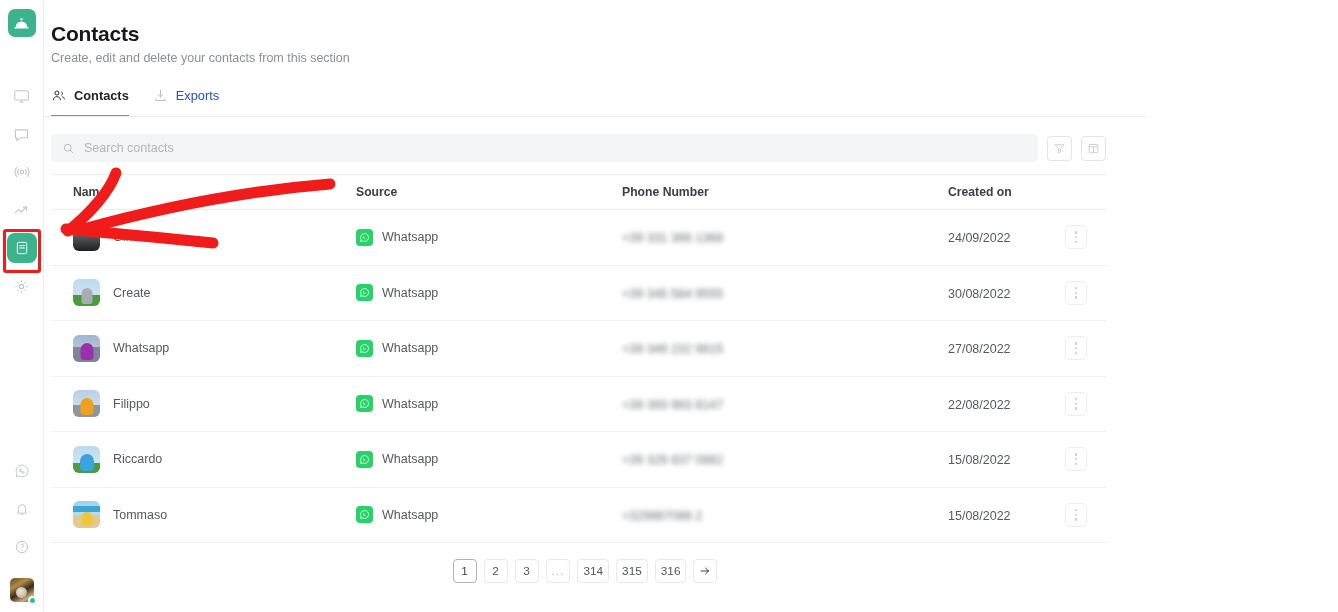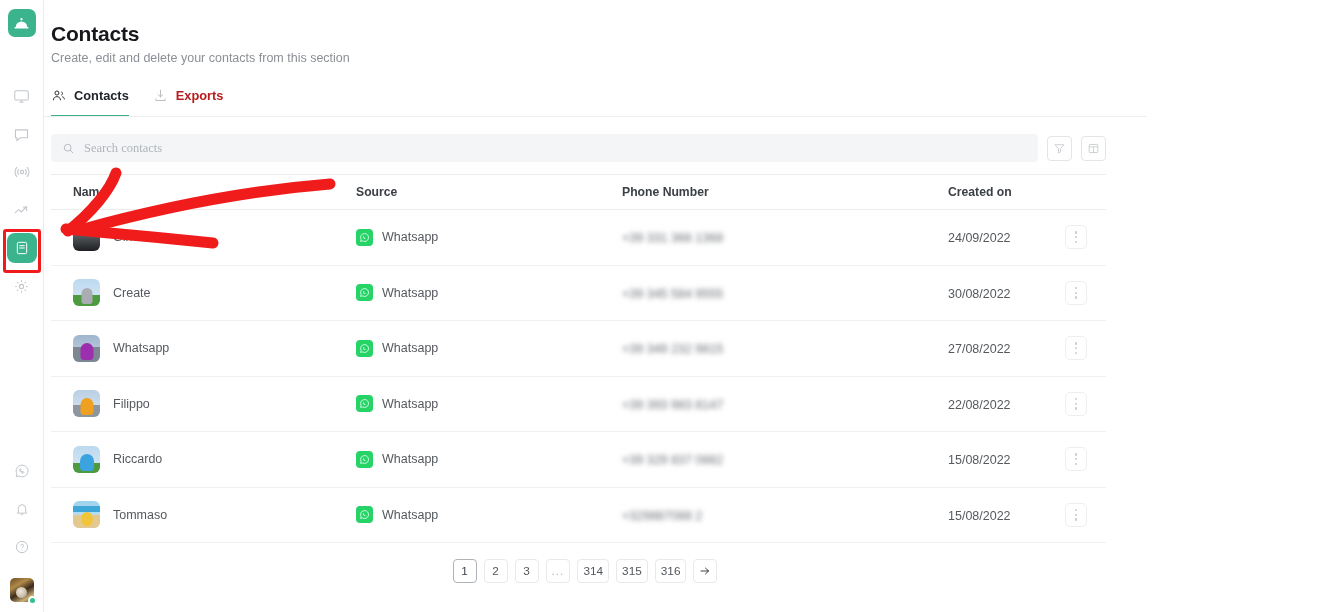--- a/index.html
+++ b/index.html
@@ -74,39 +74,38 @@
     font-size: 21px; font-weight: bold; color: #16181b;
     letter-spacing: -0.2px;
   }
   .page-sub { font-size: 12.5px; color: #8b9096; margin-top: 5px; }
 
   
   .tabs { display: flex; gap: 24px; margin: 23px 0 0 7px; position: relative; }
   .tab {
     display: flex; align-items: center; gap: 8px;
     padding: 0 0 12px 0; cursor: pointer;
-    font-size: 12.8px; color: #b91c1c;
+    font-size: 12.8px; color: #1d4ed8;
     border-bottom: 2px solid transparent;
-    font-weight: bold;
   }
   .tab.active { color: #20242a; font-weight: bold; border-bottom-color: #3bb48d; }
   .tab .ico { display:flex; width: 15px; height: 15px; }
   .tab .stroke { stroke: #b6babf; fill: none; stroke-width: 1.5; }
   .tab.active .stroke { stroke: #20242a; }
   .tabs-rule { position: absolute; left: -7px; right: -20px; bottom: 0; height: 1px; background: #ededee; }
 
   
   .search-row { display: flex; align-items: center; gap: 9px; margin: 17px 20px 0 7px; }
   .search-box {
     flex: 1 1 auto; height: 28px; background: #f4f5f6; border-radius: 4px;
     display: flex; align-items: center; padding: 0 11px; gap: 9px;
   }
   .search-box input {
     border: 0; outline: 0; background: transparent; flex: 1;
-    font-family: Liberation Serif, serif; font-size: 12.5px; color: #4a4f55;
+    font-family: Liberation Sans, sans-serif; font-size: 12.5px; color: #4a4f55;
   }
   .search-box input::placeholder { color: #b1b5ba; }
   .icon-btn {
     width: 25px; height: 25px; border: 1px solid #e3e5e7; border-radius: 4px;
     background: #fff; display: flex; align-items: center; justify-content: center;
     cursor: pointer;
   }
   .icon-btn .stroke { stroke: #b9bdc2; fill: none; stroke-width: 1.3; }
 
   

